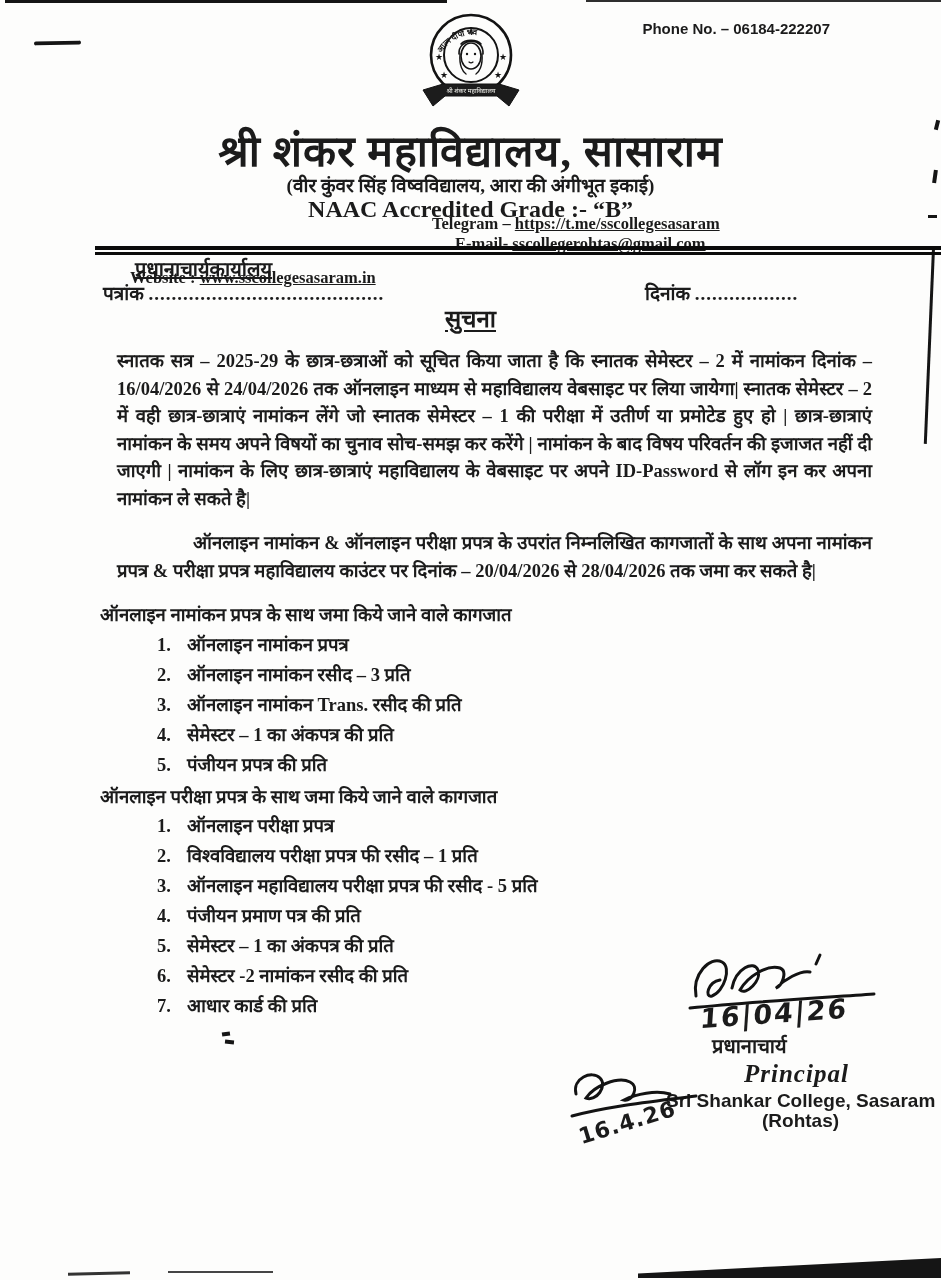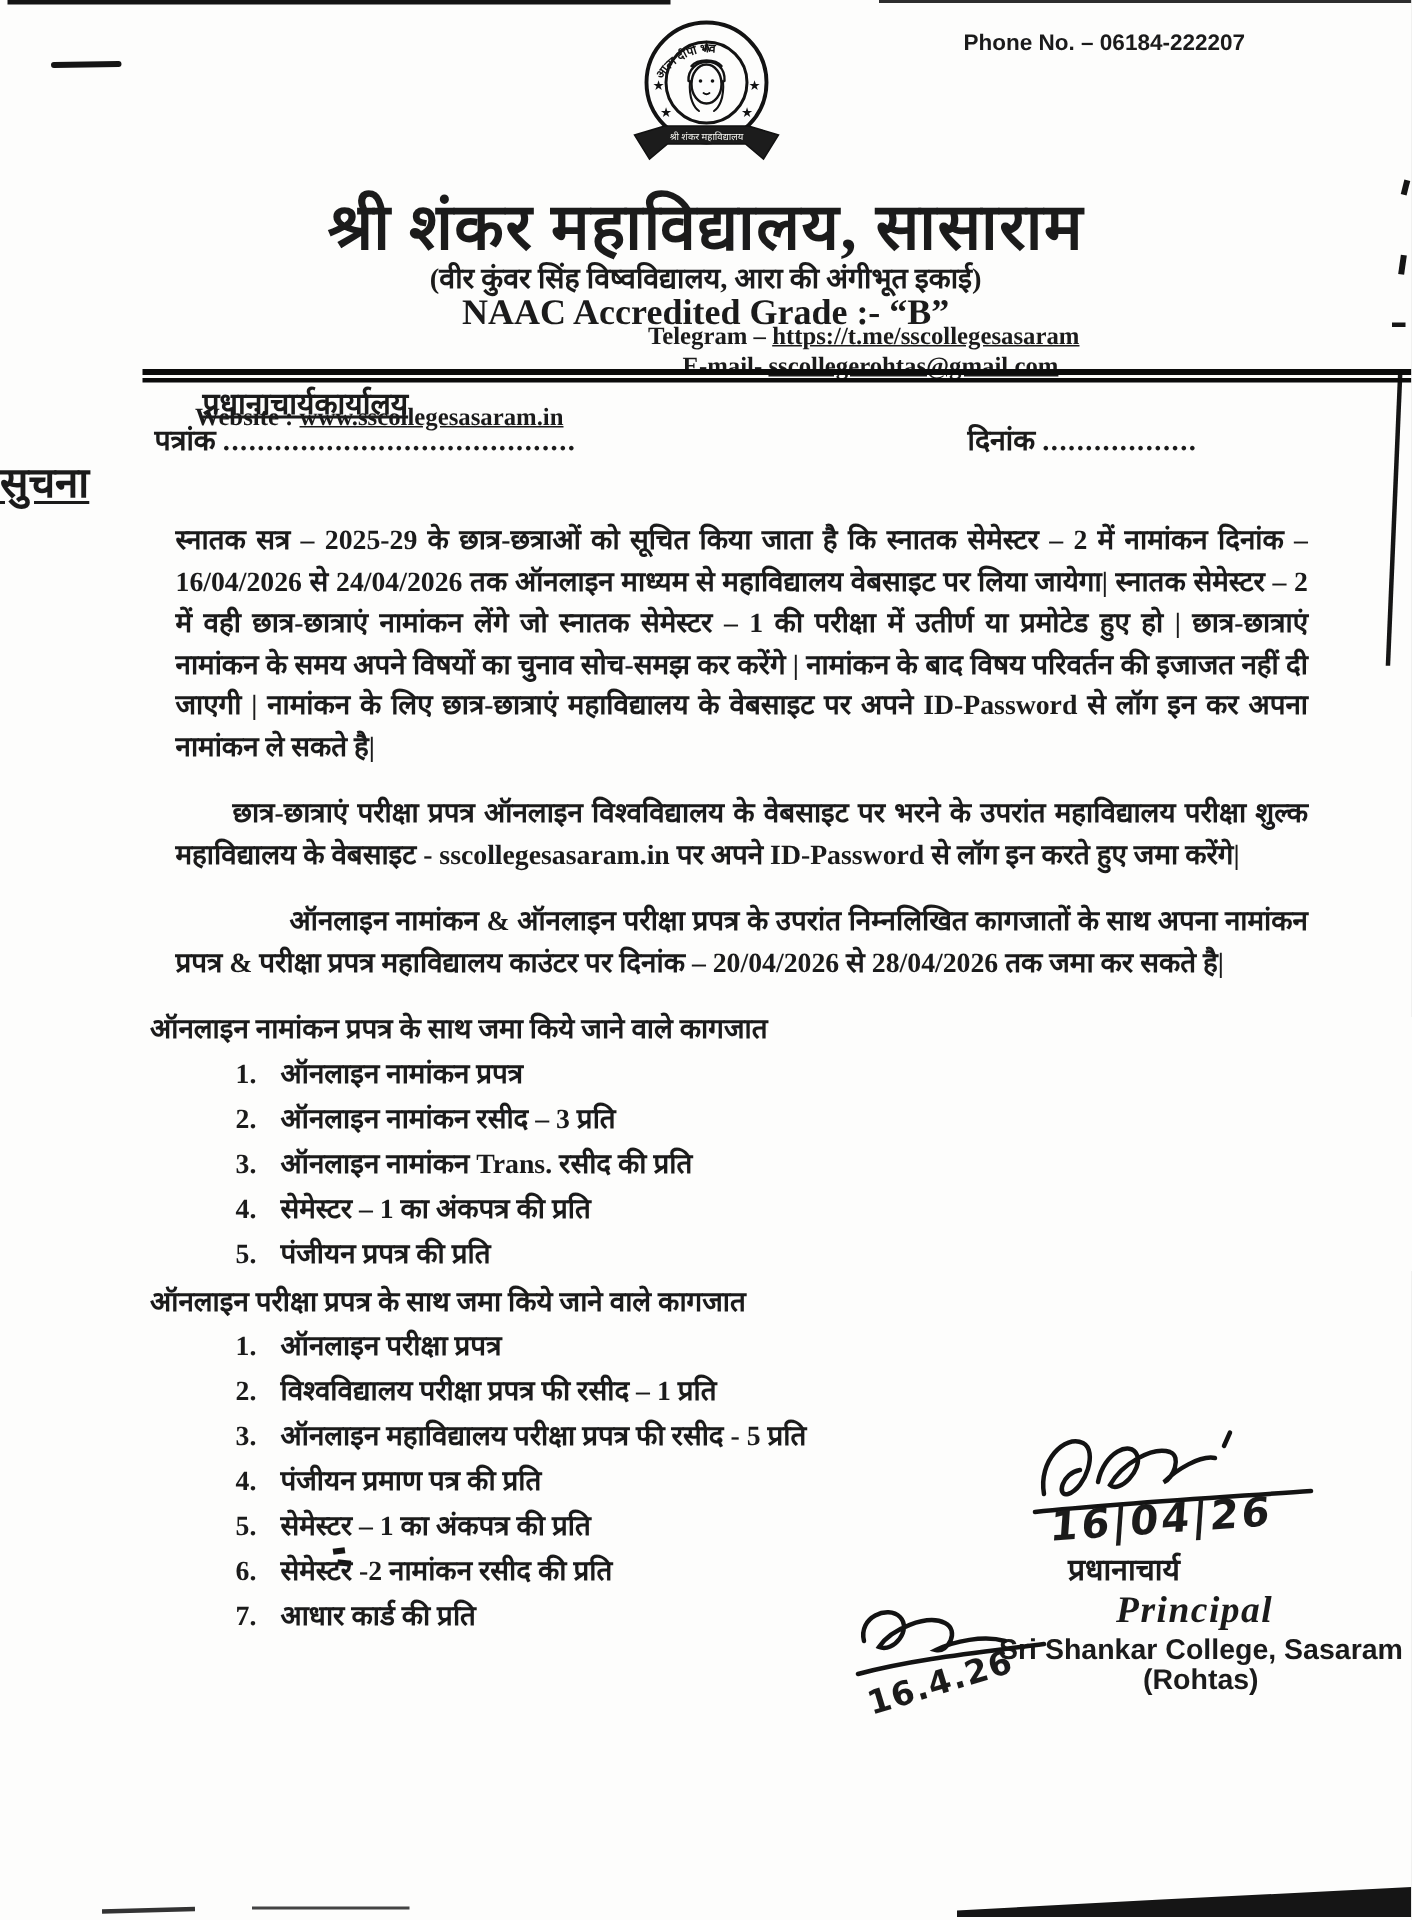--- a/index.html
+++ b/index.html
@@ -45,22 +45,22 @@
   .contact-email { left:455px; top:234px;text-align:center; }
   .u { text-decoration:underline; }
   .rule { position:absolute; left:95px; top:246px; width:846px; height:9px;
     border-top:4px solid #0b0b0b; border-bottom:3px solid #0b0b0b; }
   
   .office { position:absolute; left:103px; top:255px; font-size:20px; font-weight:800;
     text-decoration:underline;margin-left:32px; }
   .patrank { position:absolute; left:103px; top:280px; font-size:19px; font-weight:700; }
   .dinank  { position:absolute; left:645px; top:280px; font-size:19px; font-weight:700; }
   .dots { font-weight:700; letter-spacing:1px; }
-  .notice-heading { position:absolute; top:301px; left:0; width:100%; text-align:left;
-    font-size:28px; font-weight:800; }
+  .notice-heading { position:absolute; top:301px; left:0; width:100%; text-align:center;
+    font-size:24px; font-weight:800; }
   .notice-heading span { text-decoration:underline; text-underline-offset:3px; }
   
   .body { position:absolute; left:100px; top:331px; width:789px;
     font-size:18.5px; font-weight:700; line-height:27.5px; text-align:justify; }
   .body p { margin:17px; }
   .body .p2 { text-indent:38px; }
   .body .p3 { text-indent:76px; }
   .list-heading { margin-top:3px; font-size:18.5px; font-weight:700; text-align:left; }
   .doc-list { list-style:none; padding-left:57px; margin:4px 0 2px 0; text-align:left; }
   .doc-list li { display:flex; gap:12px; margin-bottom:7px; line-height:23px; }
@@ -156,21 +156,20 @@
   <div class="dinank">
     <span>दिनांक </span><span class="dots">..................</span>
   </div>
 
   <div class="notice-heading">
     <span>सुचना</span>
   </div>
 
   <div class="body">
     <p class="p1">स्नातक सत्र – 2025-29 के छात्र-छत्राओं को सूचित किया जाता है कि स्नातक सेमेस्टर – 2  में नामांकन दिनांक – 16/04/2026 से 24/04/2026 तक ऑनलाइन माध्यम से महाविद्यालय वेबसाइट पर लिया जायेगा| स्नातक सेमेस्टर – 2 में वही छात्र-छात्राएं नामांकन लेंगे जो स्नातक सेमेस्टर – 1 की परीक्षा में उतीर्ण या प्रमोटेड हुए हो | छात्र-छात्राएं नामांकन के समय अपने विषयों का चुनाव सोच-समझ कर करेंगे | नामांकन के बाद विषय परिवर्तन की इजाजत नहीं दी जाएगी | नामांकन के लिए छात्र-छात्राएं महाविद्यालय के वेबसाइट पर अपने ID-Password से लॉग इन कर अपना नामांकन ले सकते है|</p>
-    <p class="p2">छात्र-छात्राएं परीक्षा प्रपत्र ऑनलाइन विश्वविद्यालय के वेबसाइट पर भरने के उपरांत महाविद्यालय परीक्षा शुल्क महाविद्यालय के वेबसाइट - sscollegesasaram.in पर अपने ID-Password से लॉग इन करते हुए जमा करेंगे|</p>
     <p class="p3">ऑनलाइन नामांकन &amp; ऑनलाइन परीक्षा प्रपत्र के उपरांत निम्नलिखित कागजातों के साथ अपना नामांकन प्रपत्र &amp; परीक्षा प्रपत्र महाविद्यालय काउंटर पर दिनांक – 20/04/2026 से 28/04/2026 तक जमा कर सकते है|</p>
 
     <div class="list-heading">ऑनलाइन नामांकन प्रपत्र के साथ जमा किये जाने वाले कागजात</div>
     <ul class="doc-list">
       <li>
           <span class="num">1.</span>
           <span>ऑनलाइन नामांकन प्रपत्र</span>
         </li>
       <li>
           <span class="num">2.</span>

